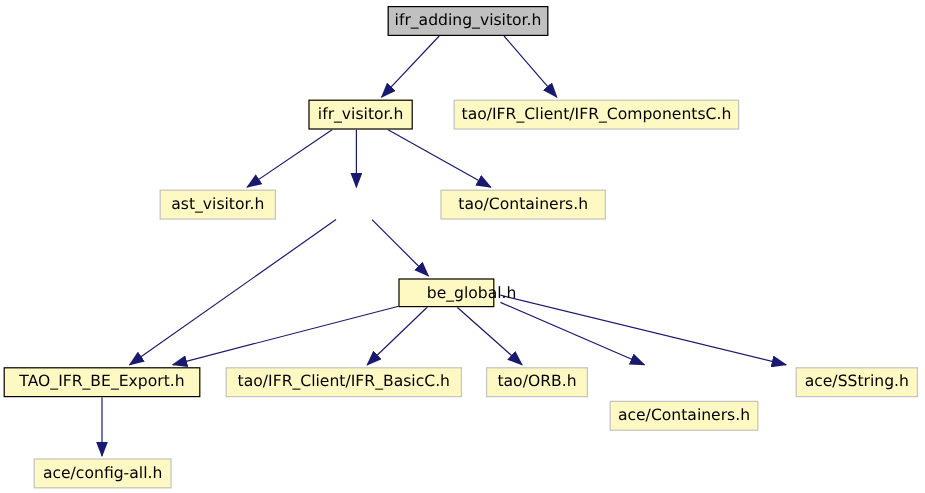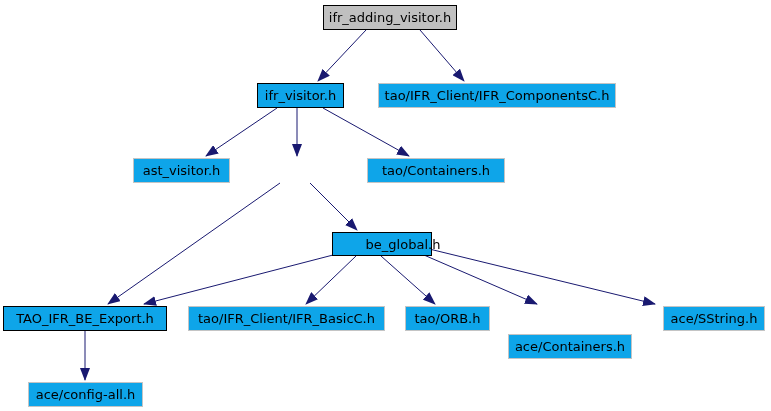--- a/index.html
+++ b/index.html
@@ -25,21 +25,21 @@
   }
   .node {
     position: absolute;
     box-sizing: border-box;
     display: flex;
     align-items: center;
     justify-content: center;
     white-space: nowrap;
     font-size: 13px;
     color: #000000;
-    background: #0ea5e9;
+    background: #fef9c3;
     border: 1px solid var(--plain-border, #c4c4c4);
     z-index: 2;
   }
   .node.linked {
     border-color: var(--linked-border, #000000);
     cursor: pointer;
   }
   .node.main {
     background: var(--main-fill, #c0c0c0);
     border-color: var(--linked-border, #000000);
@@ -71,21 +71,21 @@
         <line x1="417" y1="246" x2="655" y2="304" stroke="#191970" stroke-width="1" marker-end="url(#arrowhead)"></line>
         <line x1="85" y1="331" x2="85" y2="380" stroke="#191970" stroke-width="1" marker-end="url(#arrowhead)"></line>
       </g>
   </svg>
 
   <div class="node main" style="left: 323px; top: 5px; width: 134px; height: 25px;">ifr_adding_visitor.h</div>
   <div class="node linked" style="left: 257px; top: 83px; width: 87px; height: 25px;">ifr_visitor.h</div>
   <div class="node plain" style="left: 362px; top: 83px; width: 238px; height: 25px; margin-left: 16px;">tao/IFR_Client/IFR_ComponentsC.h</div>
   <div class="node plain" style="left: 133px; top: 158px; width: 97px; height: 25px;">ast_visitor.h</div>
   <div class="node plain" style="left: 367px; top: 158px; width: 138px; height: 25px;">tao/Containers.h</div>
-  <div class="node linked" style="left: 332px; top: 232px; width: 100px; height: 24px; padding-left: 42px;">be_global.h</div>
+  <div class="node linked" style="left: 332px; top: 232px; width: 80px; height: 24px; padding-left: 42px;">be_global.h</div>
   <div class="node linked" style="left: 3px; top: 306px; width: 164px; height: 25px;">TAO_IFR_BE_Export.h</div>
   <div class="node plain" style="left: 188px; top: 306px; width: 197px; height: 25px;">tao/IFR_Client/IFR_BasicC.h</div>
   <div class="node plain" style="left: 405px; top: 306px; width: 85px; height: 25px;">tao/ORB.h</div>
   <div class="node plain" style="left: 508px; top: 306px; width: 124px; height: 25px; margin-top: 28px;">ace/Containers.h</div>
   <div class="node plain" style="left: 663px; top: 306px; width: 102px; height: 25px;">ace/SString.h</div>
   <div class="node plain" style="left: 28px; top: 382px; width: 115px; height: 25px;">ace/config-all.h</div>
 
 </div>
 
 </body></html>

